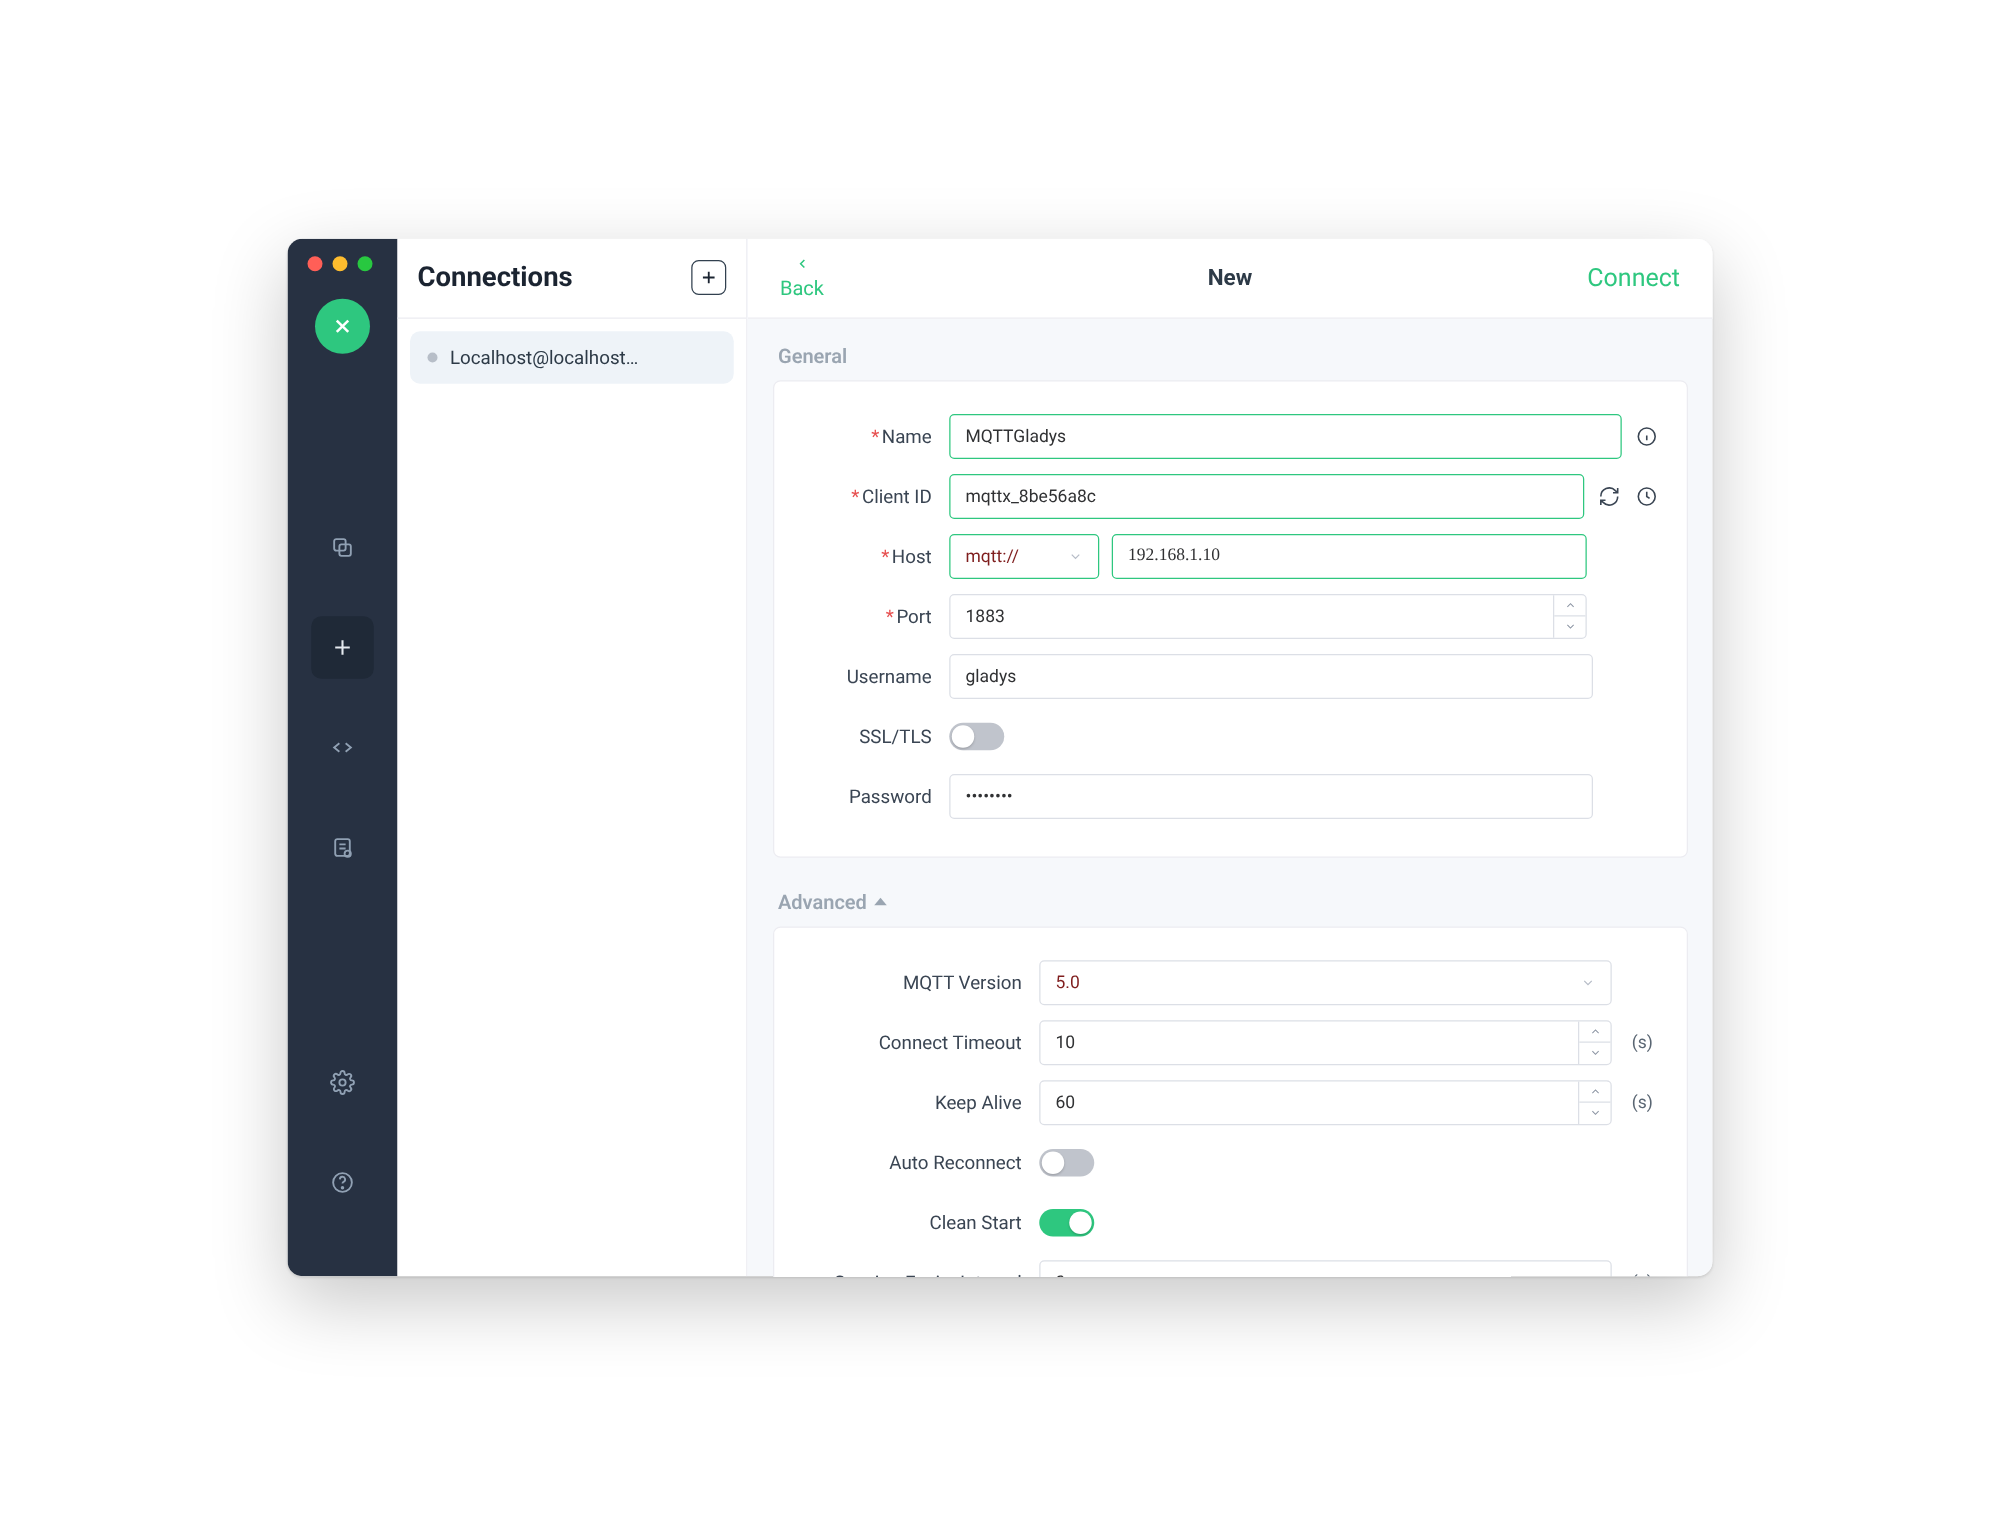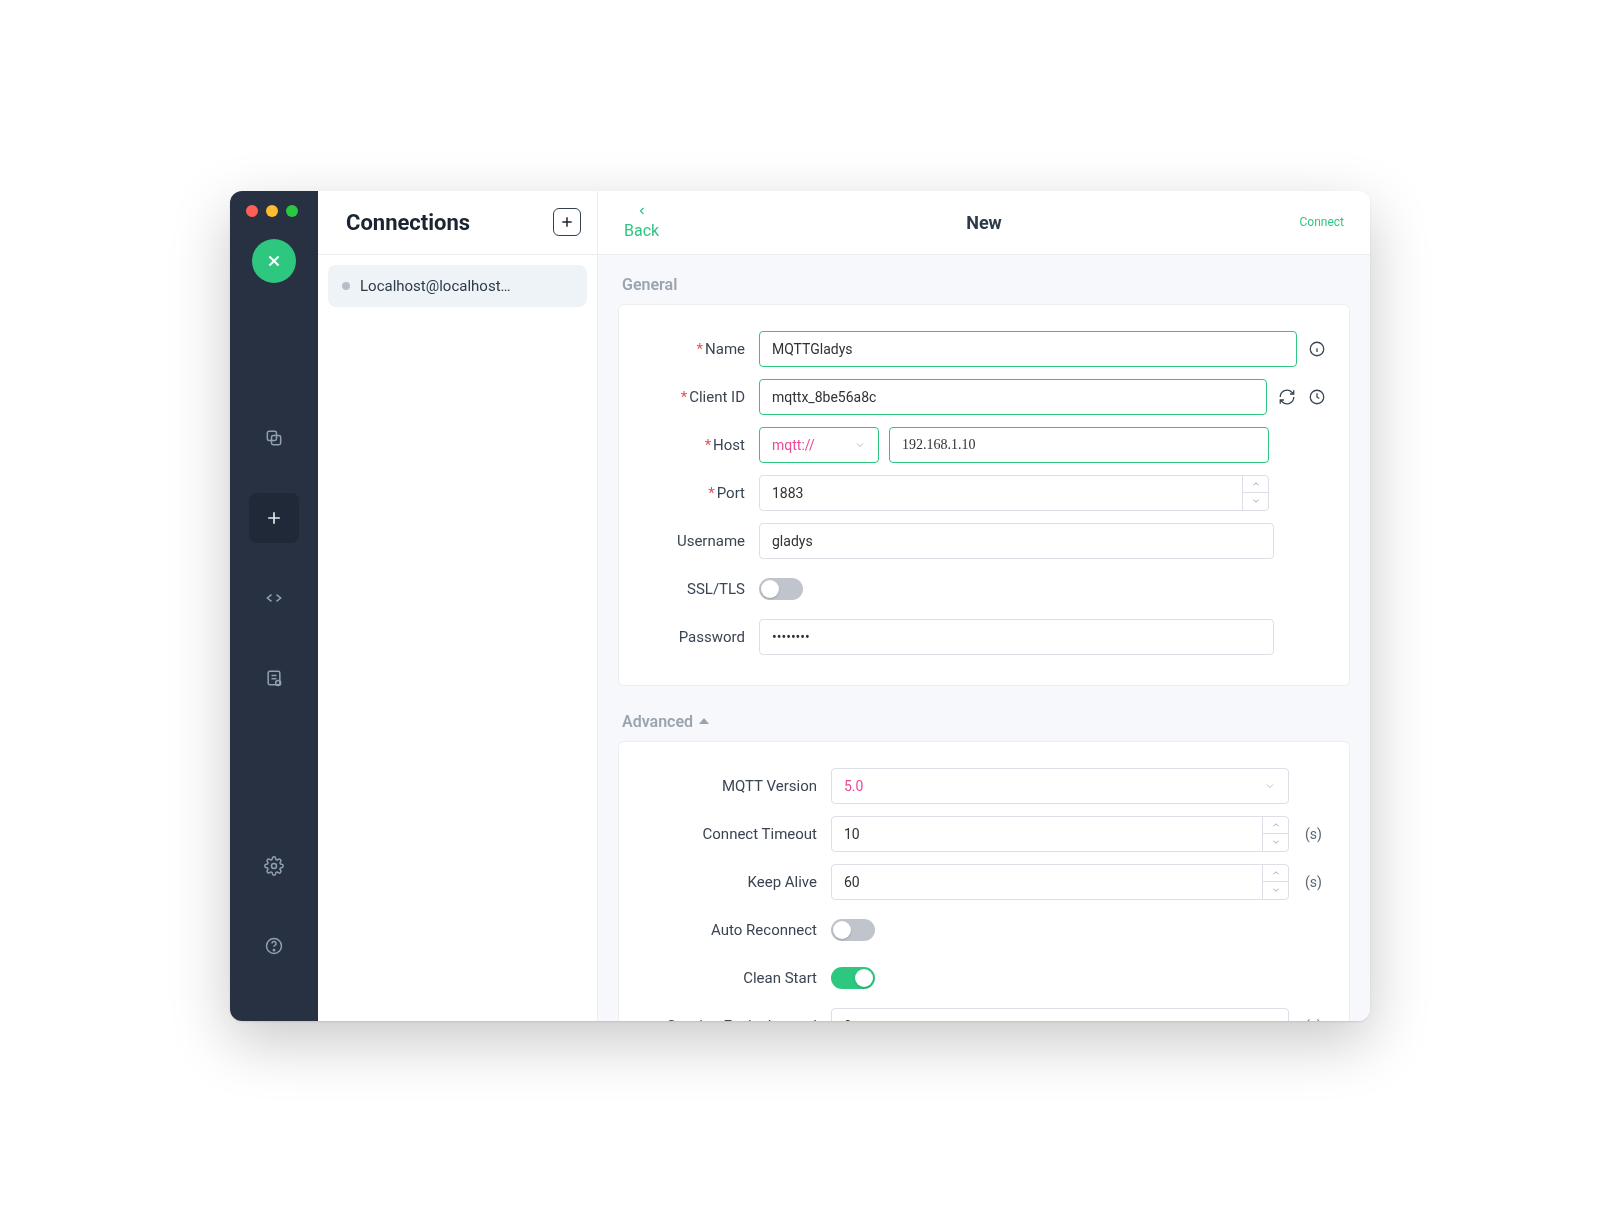--- a/index.html
+++ b/index.html
@@ -51,21 +51,21 @@
   }
   .rail .rail-btn.active { background: #1f2937; color: #e5eaf0; }
   .rail .rail-bottom { margin-top: auto; padding-bottom: 20px; display:flex; flex-direction:column; align-items:center; }
 
   
   .connections-col {
     width: 280px; border-right: 1px solid #ececf1; background: #fff; display:flex; flex-direction:column;
   }
   .conn-header {
     height: 64px; display: flex; align-items: center; justify-content: space-between;
-    padding: 0 16px 0 28px; border-bottom: 1px solid #ececf1;
+    padding: 0 16px 0 16px; border-bottom: 1px solid #ececf1;
   }
   .conn-header h1 {
     font-size: 22px; font-weight: 700; margin: 0; color: #1b2431;
   }
   .conn-add {
     width: 28px; height: 28px; border: 1.5px solid #32404f; border-radius: 6px;
     display:flex; align-items:center; justify-content:center; cursor:pointer;
     color: #1b2431;
   }
   .conn-list { padding: 10px; }
@@ -88,21 +88,21 @@
     display: flex; align-items: center; padding: 0 26px; position: relative;
   }
   .back-btn {
     color: #2ec77f; font-size: 16px; display: flex; align-items: center; gap: 4px; cursor:pointer;flex-direction:column;
   }
   .main-title {
     position: absolute; left: 50%; transform: translateX(-50%);
     font-size: 18px; font-weight: 700; color: #2d3a47;
   }
   .connect-btn {
-    margin-left: auto; color: #2ec77f; font-size: 12px; cursor:pointer;
+    margin-left: auto; color: #2ec77f; font-size: 20px; cursor:pointer;
   }
 
   .main-scroll {
     flex: 1; overflow-y: auto; padding: 20px 20px 0 20px;
   }
 
   .section-label {
     color: #9aa5b1; font-size: 16px; font-weight: 600; margin: 0 0 10px 4px;
     display:flex; align-items:center; gap:6px;
   }
@@ -134,21 +134,21 @@
   .input::placeholder { color: #a9b1bd; }
   .valid { border-color: #2ec77f; }
 
   .icon-btn {
     width: 20px; height: 20px; color: #3a4553; cursor:pointer; display:flex; align-items:center; justify-content:center;
     flex-shrink:0;
   }
 
   .nselect {
     display: flex; align-items: center; justify-content: space-between; cursor:pointer;
-    color: #ec4899;
+    color: #7f1d1d;
   }
   .nselect .chev { color: #b6bcc7; }
 
   .nnumber-wrap { position: relative; flex:1; }
   .nnumber { padding-right: 46px; }
   .nnumber-wrap .steps {
     position: absolute; right: 1px; top: 1px; bottom: 1px; width: 26px;
     border-left: 1px solid #dcdfe6; display: flex; flex-direction: column;
   }
   .nnumber-wrap .steps div {

